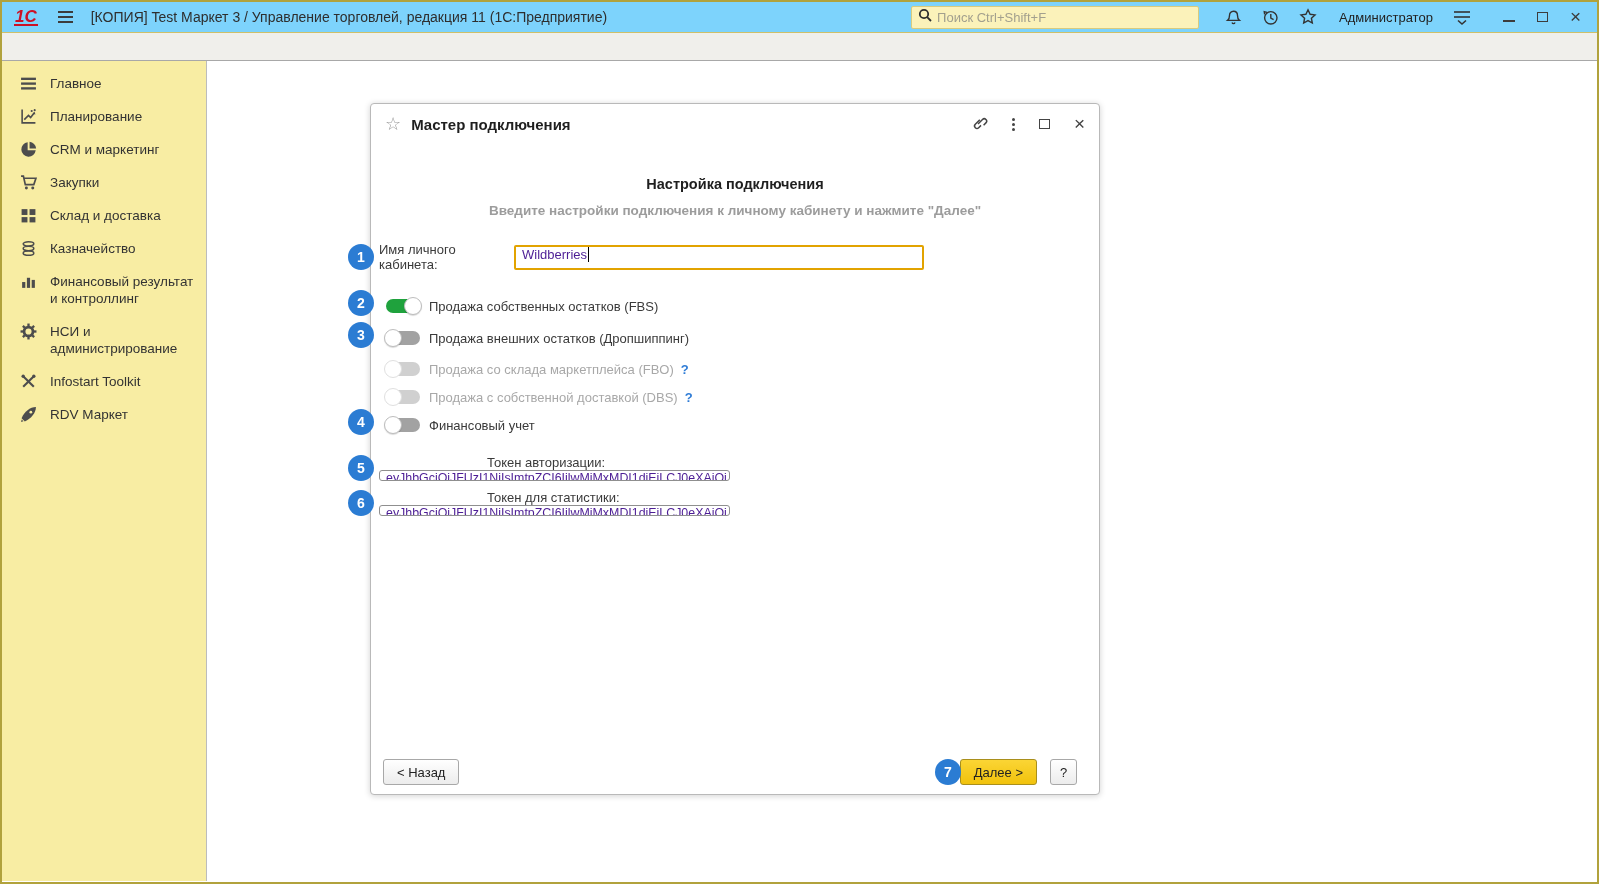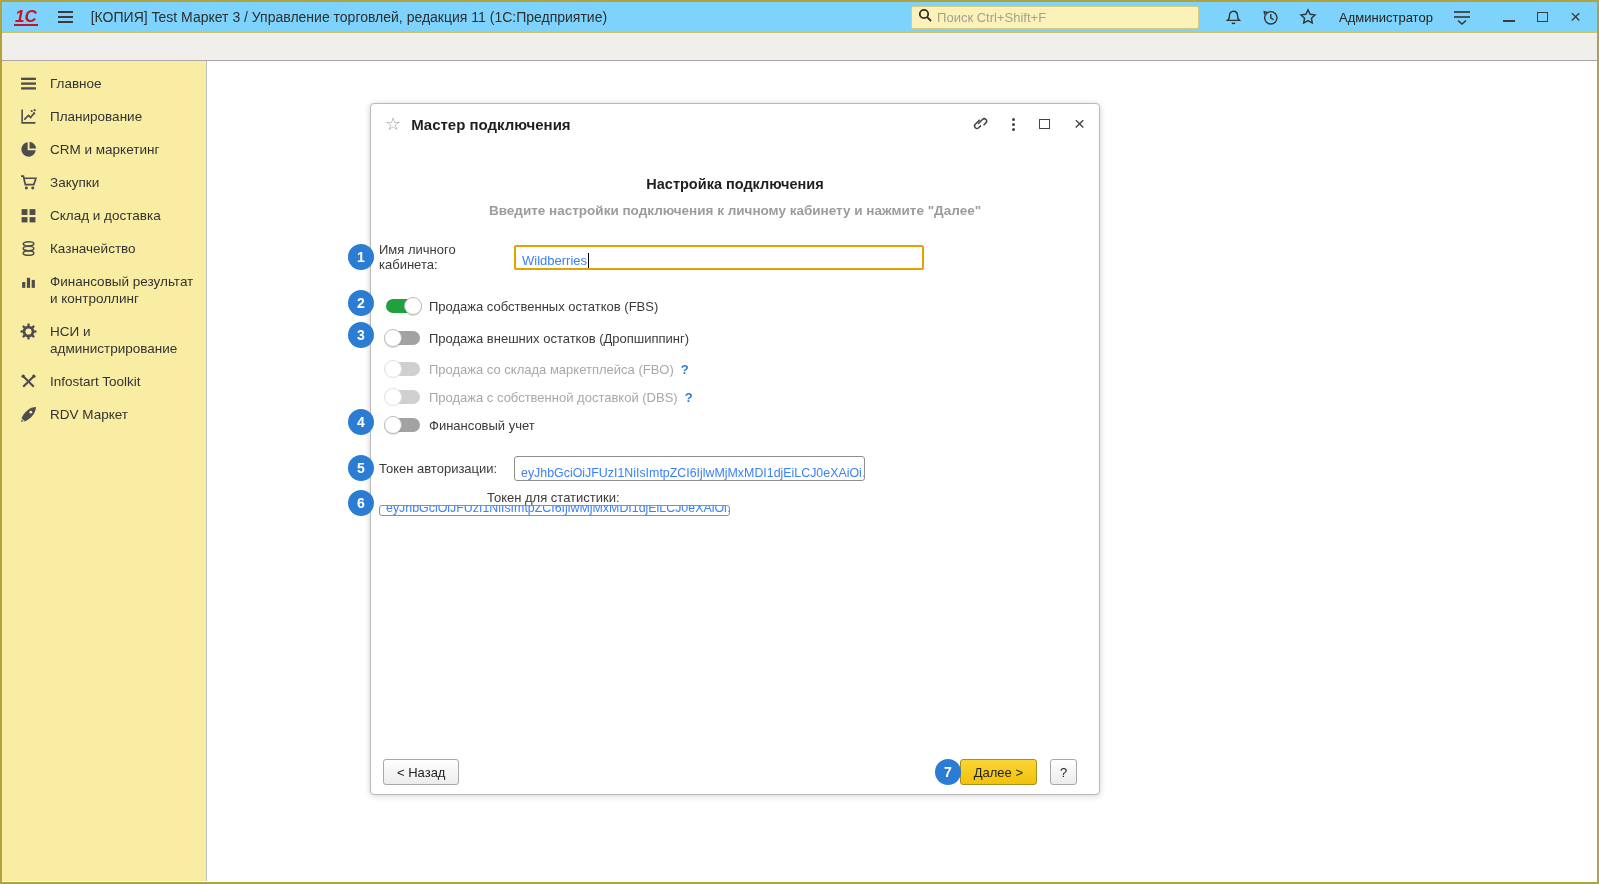--- a/index.html
+++ b/index.html
@@ -65,22 +65,22 @@
                  font-size:14.5px; font-weight:bold; color:#1f1f1f; }
   .dlg-sub { position:absolute; top:99px; left:0; right:0; text-align:center;
              font-size:13.5px; font-weight:bold; color:#9c9c9c; }
 
   .row { position:absolute; display:flex; align-items:center; }
   .flabel { width:135px; font-size:13px; color:#3a3a3a; flex:none; }
   .tlabel { font-size:13px; color:#3a3a3a; margin-left:9px; }
   .tlabel.dis { color:#a8a8a8; }
   .help-q { font-size:13px; font-weight:bold; color:#2f7cd6; margin-left:7px; cursor:pointer; }
 
-  .input-box { height:25px; background:#fff; display:flex; align-items:flex-end;
-               padding:0 6px; font-size:13px; color:#3b82f6; overflow:hidden; white-space:nowrap; }
+  .input-box { height:25px; background:#fff; display:flex; align-items:flex-start;
+               padding:0 6px; font-size:13px; color:#4c1d95; overflow:hidden; white-space:nowrap; }
   .input-focus { width:410px; border:2px solid #e2a300; border-radius:2px; }
   .input-token { width:351px; border:1px solid #8f8f8f; border-radius:3px; font-size:12.4px; }
   .caret { display:inline-block; width:1px; height:15px; background:#000; margin-left:1px; }
 
   
   .tgl { position:relative; width:34px; height:14px; border-radius:8px; flex:none; cursor:pointer; }
   .tgl .knob { position:absolute; top:-2px; width:18px; height:18px; border-radius:50%;
                background:#fff; border:1px solid #bdbdbd; box-shadow:0 1px 1px rgba(0,0,0,0.15); }
   .tgl.on  { background:#1fa23d; }
   .tgl.on .knob { right:-2px; }
@@ -343,21 +343,21 @@
       <span class="tlabel dis">Продажа с собственной доставкой (DBS)</span>
       <span class="help-q">?</span>
     </div>
     <div class="row" style="top:311px; left:15px; height:20px;">
       <span class="tgl off">
           <span class="knob"></span>
         </span>
       <span class="tlabel">Финансовый учет</span>
     </div>
 
-    <div class="row" style="top:351px; left:8px; height:26px;">
+    <div class="row" style="top:351px; left:8px; height:26px;flex-direction:column;">
       <span class="flabel">Токен авторизации:</span>
       <div class="input-box input-token">
         <span>eyJhbGciOiJFUzI1NiIsImtpZCI6IjlwMjMxMDI1djEiLCJ0eXAiOi…</span>
       </div>
     </div>
     <div class="row" style="top:386px; left:8px; height:26px;flex-direction:column;">
       <span class="flabel">Токен для статистики:</span>
       <div class="input-box input-token">
         <span>eyJhbGciOiJFUzI1NiIsImtpZCI6IjlwMjMxMDI1djEiLCJ0eXAiOi…</span>
       </div>

